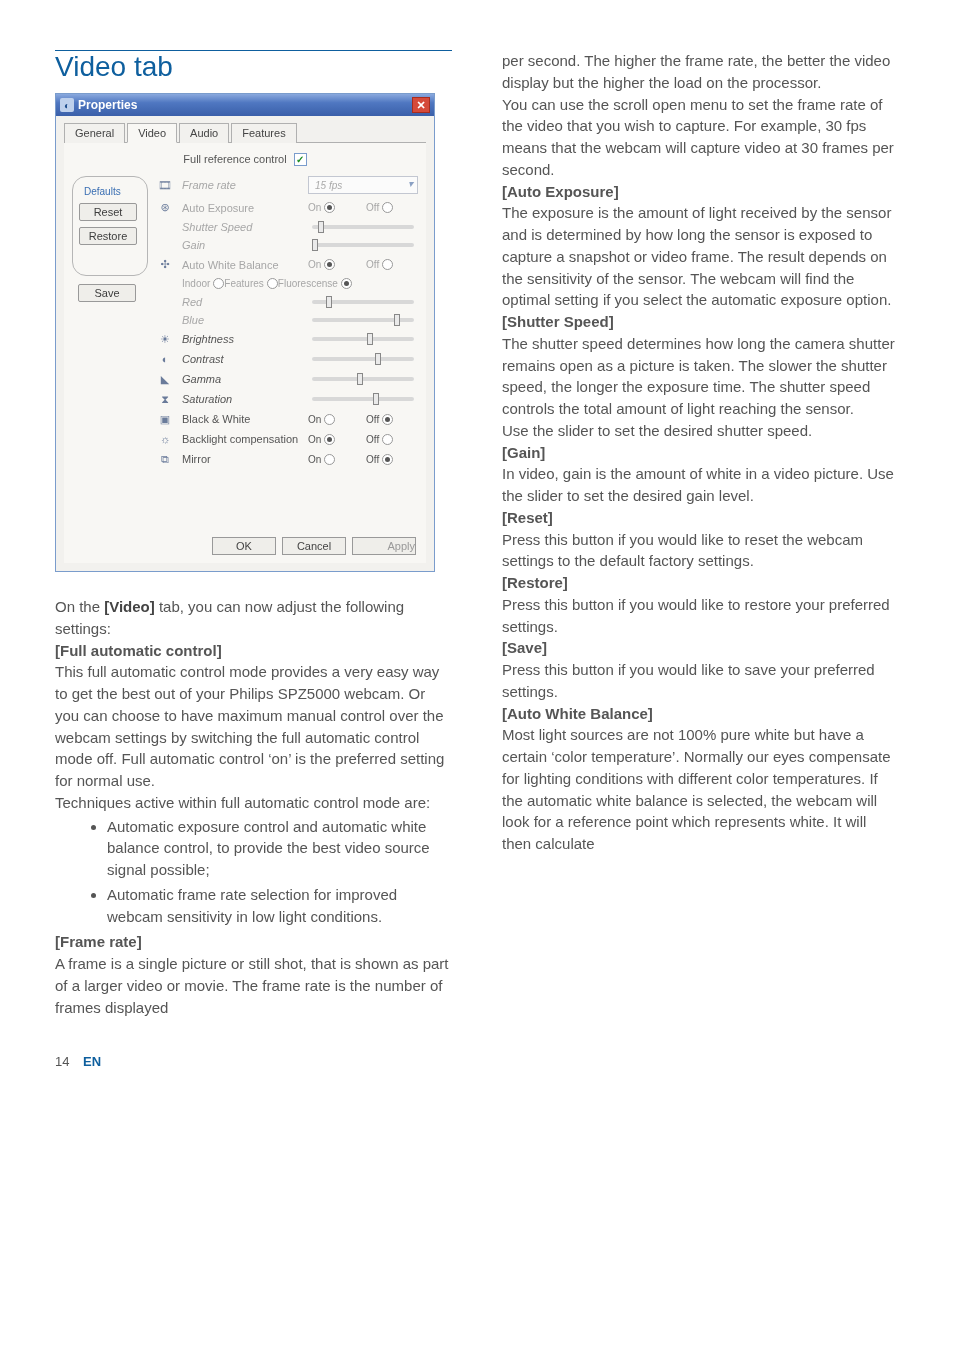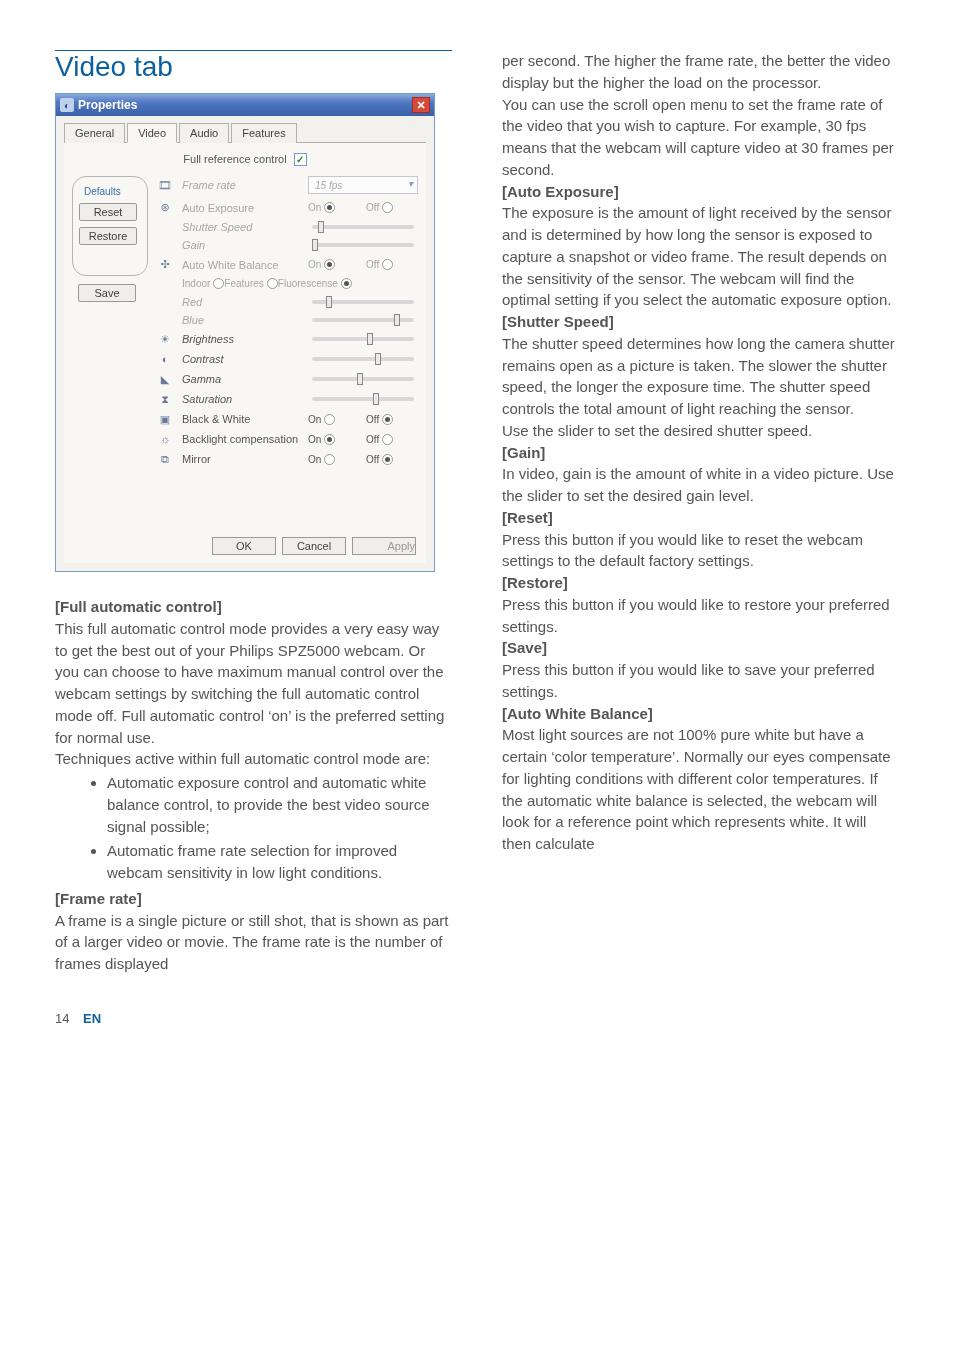--- a/index.html
+++ b/index.html
@@ -476,20 +476,23 @@
 
         <div class="dlg-buttons">
           <div class="dbtn">OK</div>
           <div class="dbtn">Cancel</div>
           <div class="dbtn dim">Apply</div>
         </div>
       </div>
     </div>
 
     <div class="body-text">
+      <p>
+        <span>On the </span><span class="bold-label">[Video]</span><span> tab, you can now adjust the following settings:</span>
+      </p>
       <p class="bold-label">[Full automatic control]</p>
       <p>This full automatic control mode provides a very easy way to get the best out of your Philips SPZ5000 webcam. Or you can choose to have maximum manual control over the webcam settings by switching the full automatic control mode off. Full automatic control ‘on’ is the preferred setting for normal use.</p>
       <p>Techniques active within full automatic control mode are:</p>
       <ul class="body-list">
         <li>Automatic exposure control and automatic white balance control, to provide the best video source signal possible;</li>
         <li>Automatic frame rate selection for improved webcam sensitivity in low light conditions.</li>
       </ul>
       <p class="bold-label">[Frame rate]</p>
       <p>A frame is a single picture or still shot, that is shown as part of a larger video or movie. The frame rate is the number of frames displayed</p>
     </div>

